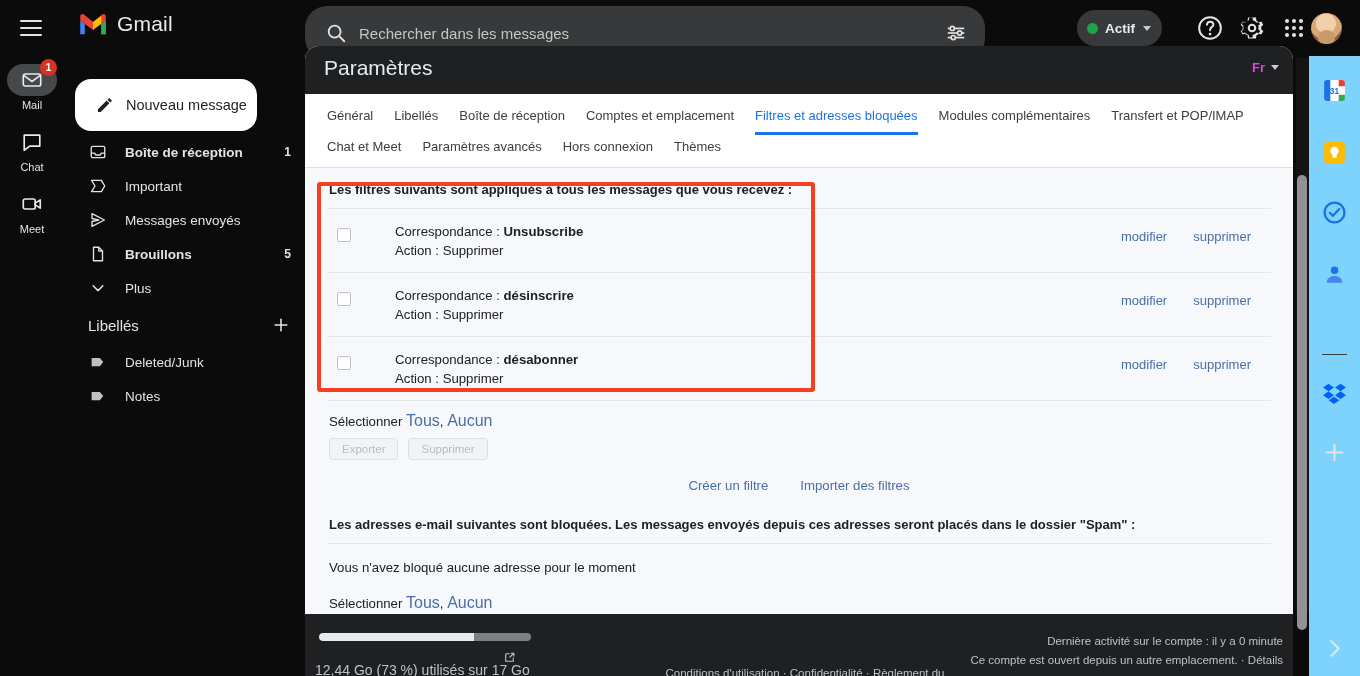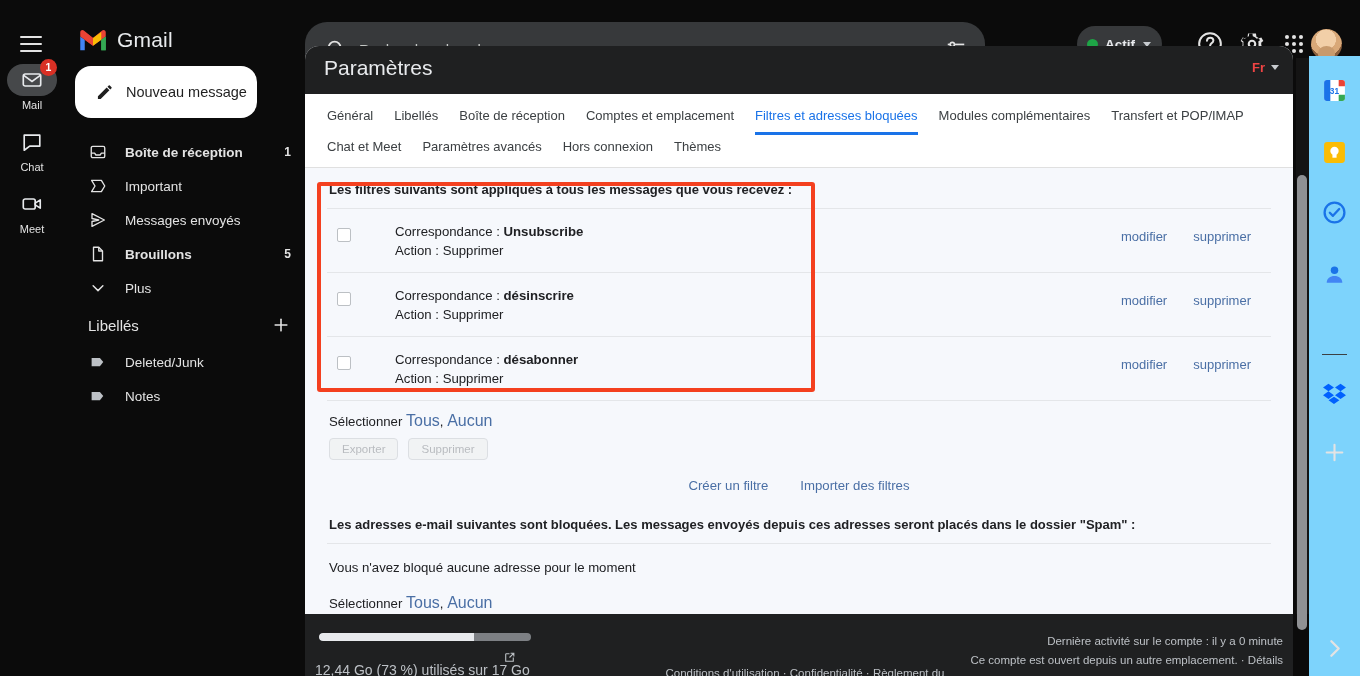--- a/index.html
+++ b/index.html
@@ -5,21 +5,21 @@
   * { box-sizing: border-box; margin: 0; padding: 0; }
   html, body {
     width: 1360px; height: 676px;
     background: #0b0b0b;
     font-family: "Liberation Sans", sans-serif;
     overflow: hidden;
   }
   #app { position: relative; width: 1360px; height: 676px; background: #0b0b0b; }
 
   
-  .topbar { position: absolute; left: 0; top: 16px; width: 1360px; height: 56px; background: #0b0b0b; }
+  .topbar { position: absolute; left: 0; top: 0; width: 1360px; height: 56px; background: #0b0b0b; }
   .hamburger { position: absolute; left: 18px; top: 15px; width: 26px; height: 26px; cursor: pointer; }
   .hamburger span { display: block; height: 2px; background: #e3e3e3; border-radius: 2px; margin: 5px 2px; }
   .brand { position: absolute; left: 78px; top: 12px; display: flex; align-items: center; gap: 9px; }
   .brand-logo { width: 30px; height: 23px; }
   .brand-text { font-size: 21px; color: #e8eaed; letter-spacing: .2px; }
 
   .searchbar {
     position: absolute; left: 305px; top: 6px; width: 680px; height: 54px;
     background: #37393b; border-radius: 22px; display: flex; align-items: center; padding: 0 14px;
   }
@@ -57,21 +57,21 @@
   .rail-pill.active { background: #46484a; }
   .rail-badge {
     position: absolute; right: 0px; top: -5px; min-width: 17px; height: 17px; padding: 0 4px;
     background: #d93025; color: #fff; border-radius: 9px; font-size: 10.5px; line-height: 17px; font-weight: bold;
   }
   .rail-label { font-size: 11px; color: #e3e3e3; }
 
   
   .nav { position: absolute; left: 64px; top: 56px; width: 241px; height: 620px; background: #0b0b0b; }
   .compose {
-    position: absolute; left: 11px; top: 10px; width: 182px; height: 52px;
+    position: absolute; left: 11px; top: 23px; width: 182px; height: 52px;
     background: #ffffff; border-radius: 16px; display: flex; align-items: center; gap: 11px; padding-left: 20px; cursor: pointer;
   }
   .compose-label { font-size: 14.5px; color: #1f1f1f; }
 
   .navlist { position: absolute; left: 0; top: 80px; width: 241px; }
   .navrow {
     position: relative; height: 32px; display: flex; align-items: center;
     padding: 0 14px 0 24px; border-radius: 0 16px 16px 0; cursor: pointer; margin-bottom: 2px;
   }
   .navrow .nicon { width: 19px; height: 19px; flex: none; margin-right: 18px; display: flex; align-items: center; justify-content: center; }
@@ -88,21 +88,21 @@
   .labelslist { position: absolute; left: 0; top: 290px; width: 241px; }
 
   
   .main {
     position: absolute; left: 305px; top: 46px; width: 988px; height: 591px;
     background: #f6f8fc; border-radius: 14px 14px 0 0; overflow: hidden;
   }
   .main-hdr { position: relative; height: 48px; background: #1f2021; }
   .main-title { position: absolute; left: 19px; top: 10px; font-size: 21px; color: #e8eaed; }
   .lang-sel { position: absolute; right: 14px; top: 14px; display: flex; align-items: center; gap: 5px; cursor: pointer; }
-  .lang-txt { font-size: 13px; color: #ef4444; font-weight: bold; margin-left: 20px; }
+  .lang-txt { font-size: 13px; color: #d946ef; font-weight: bold; margin-left: 20px; }
 
   .tabs { background: #ffffff; padding: 10px 22px 0; border-bottom: 1px solid #e0e0e0; }
   .tabrow { display: flex; flex-wrap: wrap; align-items: flex-start; }
   .tab {
     font-size: 13px; color: #3c4043; padding: 4px 0 9px; margin-right: 21px;
     cursor: pointer; white-space: nowrap; border-bottom: 3px solid transparent;
   }
   .tab.active { color: #1a73e8; border-bottom-color: #1a73e8; }
   .tabrow.second .tab { padding-bottom: 10px; }
 

